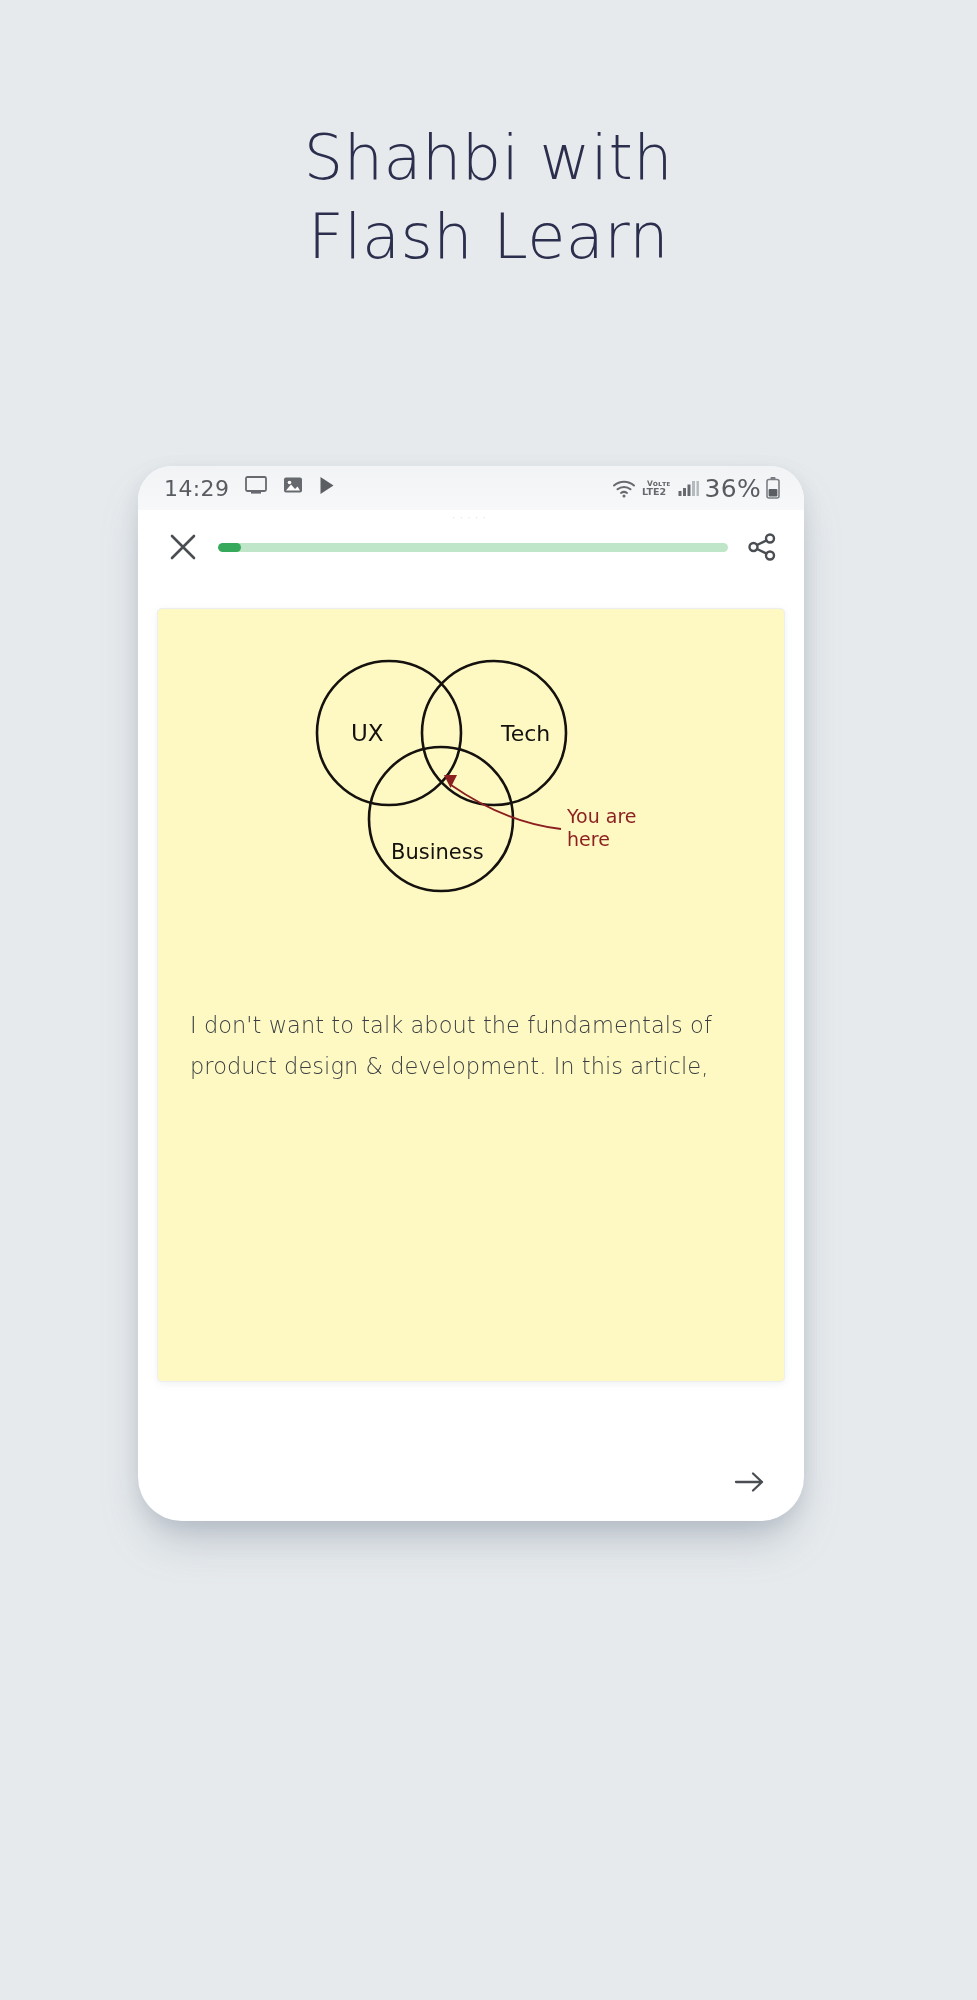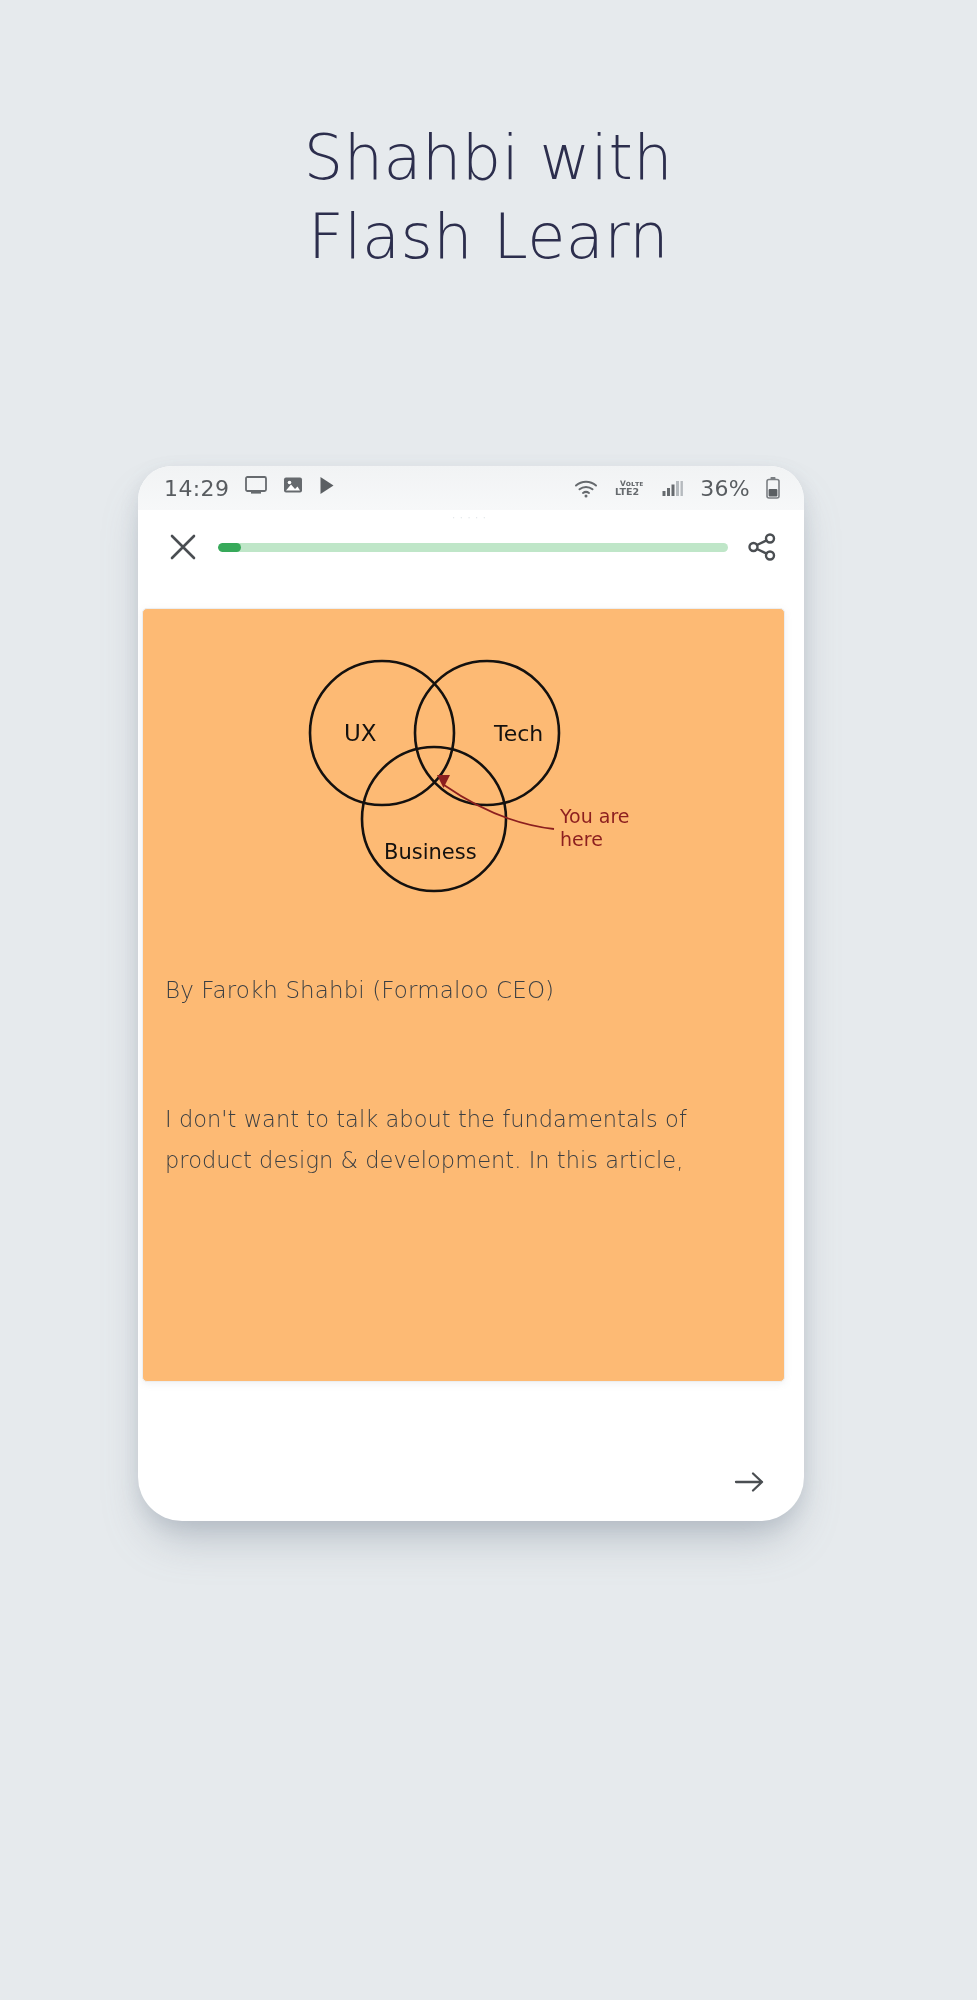--- a/index.html
+++ b/index.html
@@ -43,25 +43,25 @@
     display:flex; align-items:center;
     padding:0 24px 0 26px;
     position:relative;
   }
   .sb-left{ display:flex; align-items:flex-start; gap:16px; }
   .sb-time{
     font-family:"DejaVu Sans", sans-serif;
     font-size:22px; color:#585c60; letter-spacing:0.4px;
   }
   .sb-right{
-    margin-left:auto; display:flex; align-items:center; gap:16px;
+    margin-left:auto; display:flex; align-items:center; gap:5px;
   }
   .sb-batt-text{
     font-family:"DejaVu Sans", sans-serif;
-    font-size:22px; color:#585c60; letter-spacing:0.3px;
+    font-size:25px; color:#585c60; letter-spacing:0.3px;
   }
   .sb-icon{ display:block; }
   .notch-dots{
     position:absolute; left:0; right:0; bottom:-13px;
     text-align:center; letter-spacing:4px;
     font-size:11px; color:#e3e7ea; line-height:1;
   }
 
   
   .app-header{
@@ -77,28 +77,28 @@
     background:#bfe6c8; position:relative; overflow:hidden;
   }
   .progress-fill{
     position:absolute; left:0; top:0; bottom:0;
     width:4.5%; background:#37a95a; border-radius:6px;
   }
   .share-btn{ width:32px; height:32px; flex:0 0 auto; cursor:pointer; }
 
   
   .card{
-    margin:24px 19px 0 4px;
+    margin:24px 19px 0 19px;
     height:774px;
-    background:#fdba74;
+    background:#fef9c3;
     border:1px solid #eceef0;
     border-radius:5px;
     box-shadow:0 2px 7px rgba(140,150,165,0.13);
     overflow:hidden;
-    padding:0 22px;
+    padding:0 32px;
   }
 
   
   .venn-wrap{
     height:300px; display:flex; align-items:center; justify-content:center;
     padding-top:8px;
   }
 
   .card-title{
     font-family:"DejaVu Sans", sans-serif;
@@ -227,21 +227,20 @@
         <text x="130" y="236" font-family="DejaVu Sans" font-size="21" fill="#14110f">Business</text>
 
         <path d="M300 206 Q245 200 190 162" fill="none" stroke="#8c1f1f" stroke-width="1.8"></path>
         <path d="M183 152 L196 152 L189.5 165 Z" fill="#8c1f1f"></path>
 
         <text x="306" y="200" font-family="DejaVu Sans" font-size="19" fill="#8c1f1f">You are</text>
         <text x="306" y="223" font-family="DejaVu Sans" font-size="19" fill="#8c1f1f">here</text>
       </svg>
     </div>
 
-    <div class="card-byline">By Farokh Shahbi (Formaloo CEO)</div>
 
     <div class="card-body">
       <p>I don't want to talk about the fundamentals of product design &amp; development. In this article,</p>
     </div>
   </div>
 
   <svg class="next-btn" viewBox="0 0 40 30">
     <path d="M6 15 L32 15 M23 6.5 L32 15 L23 23.5" fill="none" stroke="#4a4e52" stroke-width="2.3" stroke-linecap="round" stroke-linejoin="round"></path>
   </svg>
 </div>

